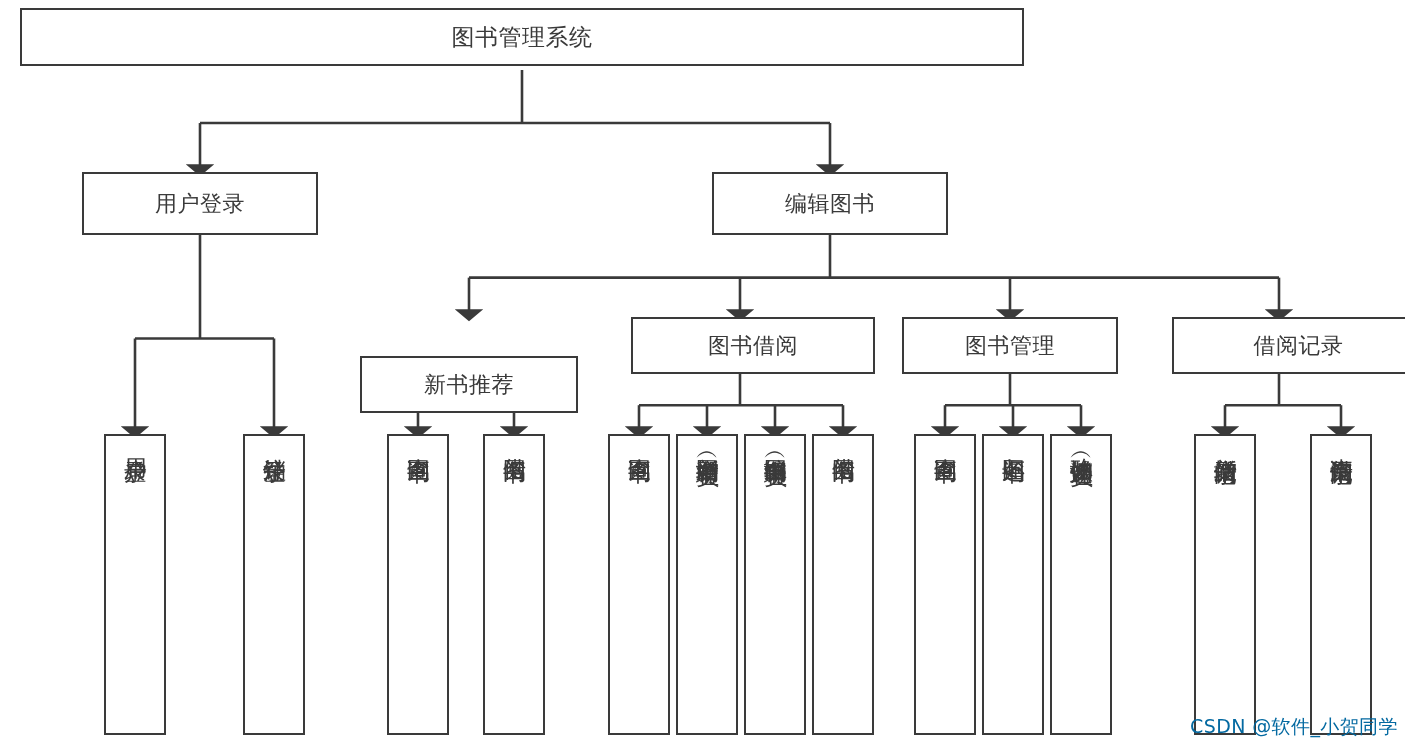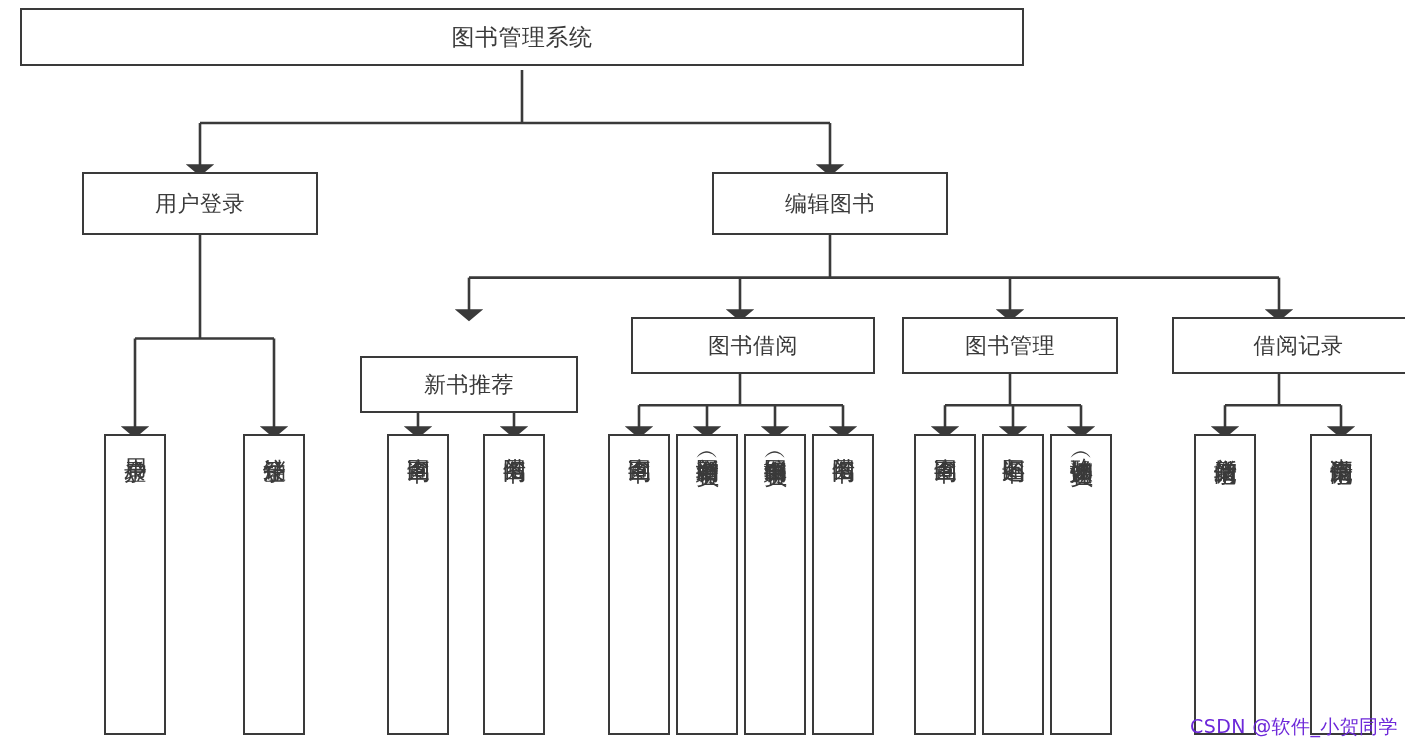--- a/index.html
+++ b/index.html
@@ -62,21 +62,21 @@
     line-height: 1.04;
     letter-spacing: 1px;
     white-space: nowrap;
   }
   .node.v.tall .lbl {
     font-size: 23px;
   }
   .watermark {
     position: absolute;
     font-size: 19px;
-    color: #6d28d9;
+    color: #0369a1;
     white-space: nowrap;
     letter-spacing: 0.4px;
   }
 </style>
 </head>
 <body>
 
 <div id="canvas">
   <svg id="wires" viewBox="0 0 1405 747">
     <defs>

